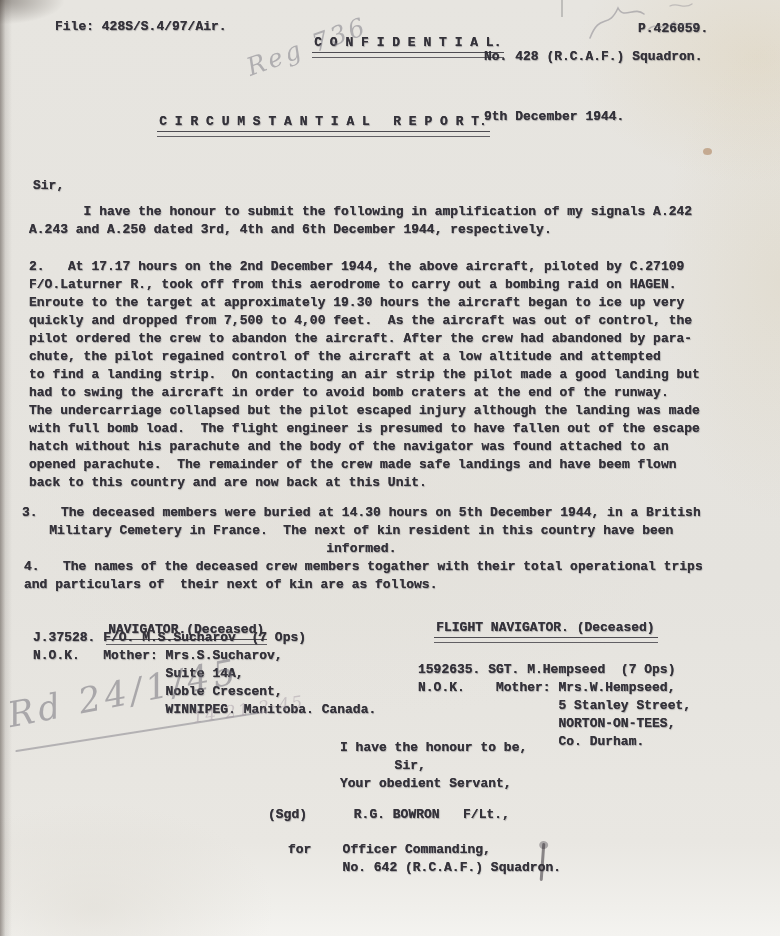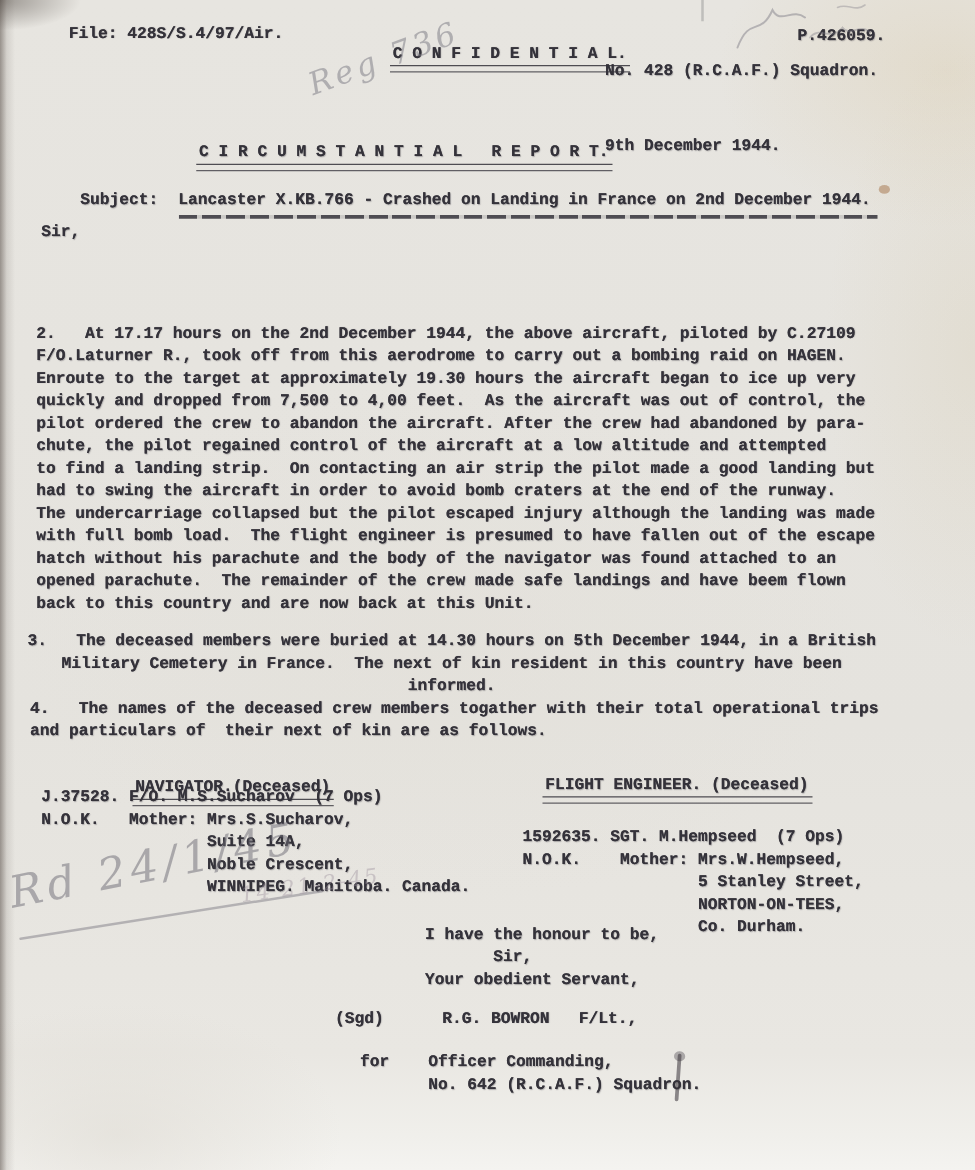--- a/index.html
+++ b/index.html
@@ -80,26 +80,25 @@
   <div class="txt" style="left:638px; top:20px;">P.426059.</div>
 
   <div class="txt" style="left:484px; top:48px;">No. 428 (R.C.A.F.) Squadron.</div>
 
   <div class="txt" style="left:484px; top:80px;margin-top:28px;">9th December 1944.</div>
 
   <div class="txt" style="left:128px; top:95px;">
     <span class="u2">C I R C U M S T A N T I A L   R E P O R T.</span>
   </div>
 
-  <div class="txt" style="left:33px; top:133px;">
-    <span>Subject:</span><span class="udash subj-text">Lancaster X.KB.766 - Crashed on Landing in France on 2nd December 1944.</span>
-  </div>
 
   <div class="txt" style="left:33px; top:177px;">Sir,</div>
 
+  <div class="txt" style="left:29px; top:203px;">       I have the honour to submit the following in amplification of my signals A.242
+A.243 and A.250 dated 3rd, 4th and 6th December 1944, respectively.</div>
 
   <div class="txt" style="left:29px; top:258px;">2.   At 17.17 hours on the 2nd December 1944, the above aircraft, piloted by C.27109
 F/O.Laturner R., took off from this aerodrome to carry out a bombing raid on HAGEN.
 Enroute to the target at approximately 19.30 hours the aircraft began to ice up very
 quickly and dropped from 7,500 to 4,00 feet.  As the aircraft was out of control, the
 pilot ordered the crew to abandon the aircraft. After the crew had abandoned by para-
 chute, the pilot regained control of the aircraft at a low altitude and attempted
 to find a landing strip.  On contacting an air strip the pilot made a good landing but
 had to swing the aircraft in order to avoid bomb craters at the end of the runway.
 The undercarriage collapsed but the pilot escaped injury although the landing was made
@@ -118,21 +117,21 @@
   <div class="txt" style="left:77px; top:603px;">
     <span class="u2">NAVIGATOR.(Deceased)</span>
   </div>
   <div class="txt" style="left:33px; top:629px;">J.37528. F/O. M.S.Sucharov  (7 Ops)
 N.O.K.   Mother: Mrs.S.Sucharov,
                  Suite 14A,
                  Noble Crescent,
                  WINNIPEG. Manitoba. Canada.</div>
 
   <div class="txt" style="left:405px; top:601px;">
-    <span class="u2">FLIGHT ENGINEER. (Deceased)</span>
+    <span class="u2">FLIGHT NAVIGATOR. (Deceased)</span>
   </div>
   <div class="txt" style="left:418px; top:629px;margin-top:32px;">1592635. SGT. M.Hempseed  (7 Ops)
 N.O.K.    Mother: Mrs.W.Hempseed,
                   5 Stanley Street,
                   NORTON-ON-TEES,
                   Co. Durham.</div>
 
   <div class="txt" style="left:340px; top:739px;">I have the honour to be,
        Sir,
 Your obedient Servant,</div>

